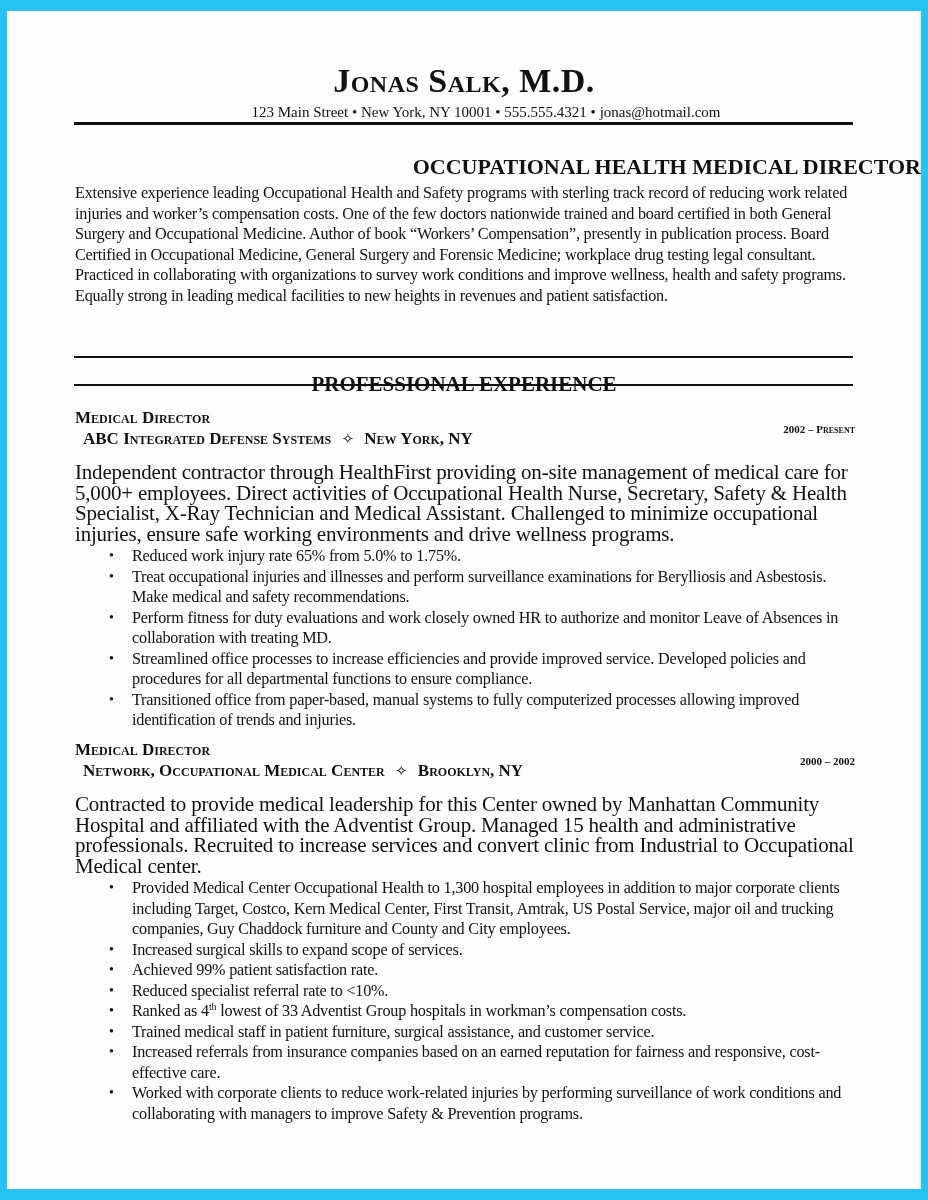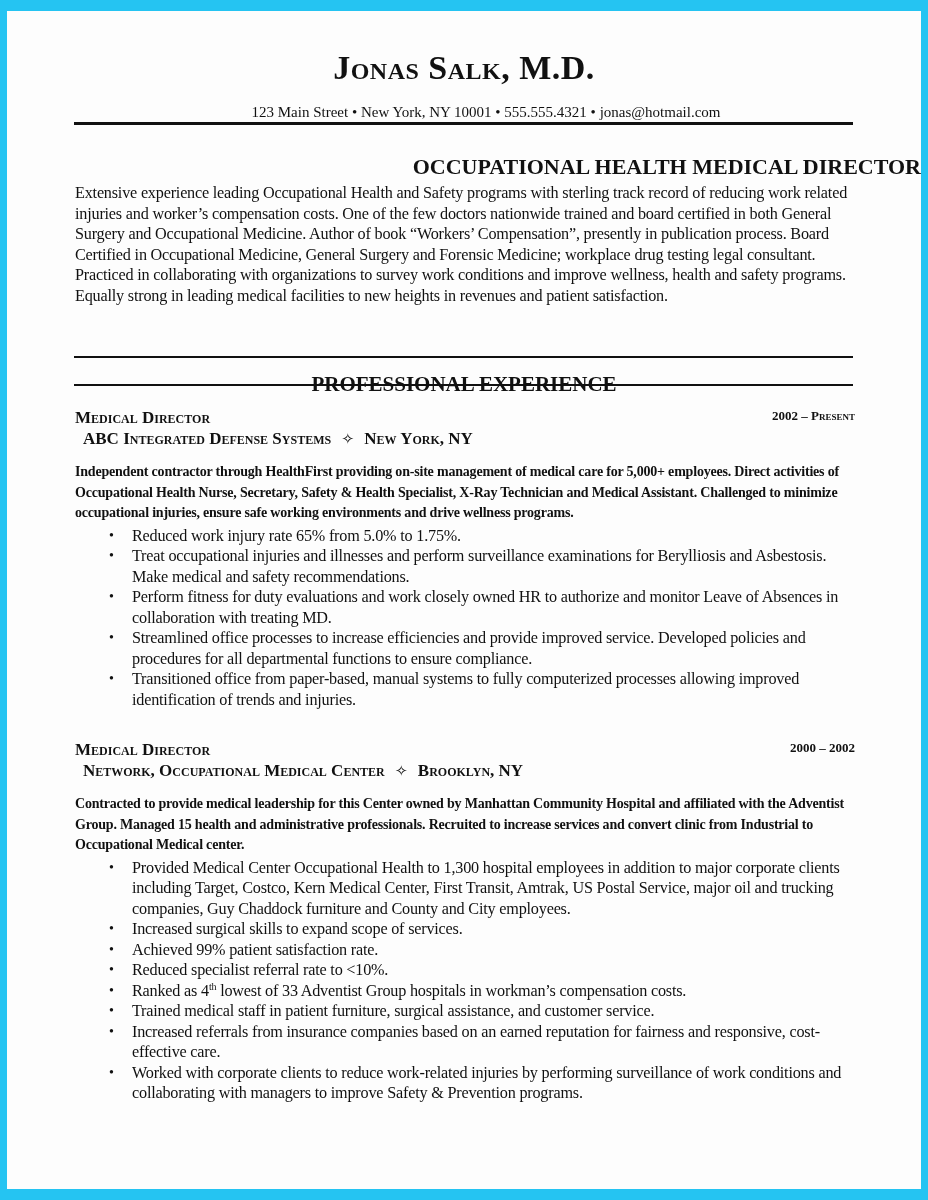--- a/index.html
+++ b/index.html
@@ -8,21 +8,21 @@
       background: #25c4f2;
       font-family: "Liberation Serif", "DejaVu Serif", serif;
       color: #111;
     }
     .page {
       position: absolute; left: 7px; top: 11px; width: 914px; height: 1178px;
       background: #fdfdfd;
       box-sizing: border-box;
     }
     .name {
-      position: absolute; left: 0; right: 0; top: 38px;
+      position: absolute; left: 0; right: 0; top: 51px;
       text-align: center; font-weight: bold; font-size: 34px; letter-spacing: 0.5px;
       font-variant: small-caps;
     }
     .contact {
       position: absolute; left: 0; right: 0; top: 93px;
       text-align: center; font-size: 15px; margin-left: 44px;
     }
     .rule { position: absolute; left: 67px; width: 779px; height: 3px; background: #111; }
     .rule.thin { height: 2px; }
     .headline {
@@ -37,30 +37,30 @@
       position: absolute; left: 0; right: 0; top: 361px;
       text-align: center; font-weight: bold; font-size: 21px;
     }
     .job { position: absolute; left: 68px; width: 780px; }
     .job-head { position: relative; height: 42px; }
     .job-title {
       position: absolute; left: 0; top: 0;
       font-weight: bold; font-variant: small-caps; font-size: 17px;
     }
     .job-dates {
-      position: absolute; right: 0; top: 0;
-      font-weight: bold; font-variant: small-caps; font-size: 13px;
+      position: absolute; right: 0; top: 15px;
+      font-weight: bold; font-variant: small-caps; font-size: 11px;
     }
     .job-org {
       position: absolute; left: 8px; top: 21px;
       font-weight: bold; font-variant: small-caps; font-size: 17px; text-align: right;
     }
     .job-org .diamond { font-weight: normal; font-size: 15px; margin: 0 6px; }
     .job-desc {
-      margin-top: 12px; font-size: 14px; line-height: 20.5px; letter-spacing: -0.2px; font-weight: bold;
+      margin-top: 12px; font-size: 21px; line-height: 20.5px; letter-spacing: -0.2px;
     }
     ul.bullets { list-style: none; margin: 2px 0 0 0; padding: 0; }
     ul.bullets li {
       position: relative; padding-left: 57px; font-size: 16.2px; line-height: 20.5px;
       margin-bottom: 0; letter-spacing: -0.2px;
     }
     ul.bullets li .dot {
       position: absolute; left: 34px; top: 0; font-size: 14px;
     }
     sup { font-size: 10px; line-height: 0; }

